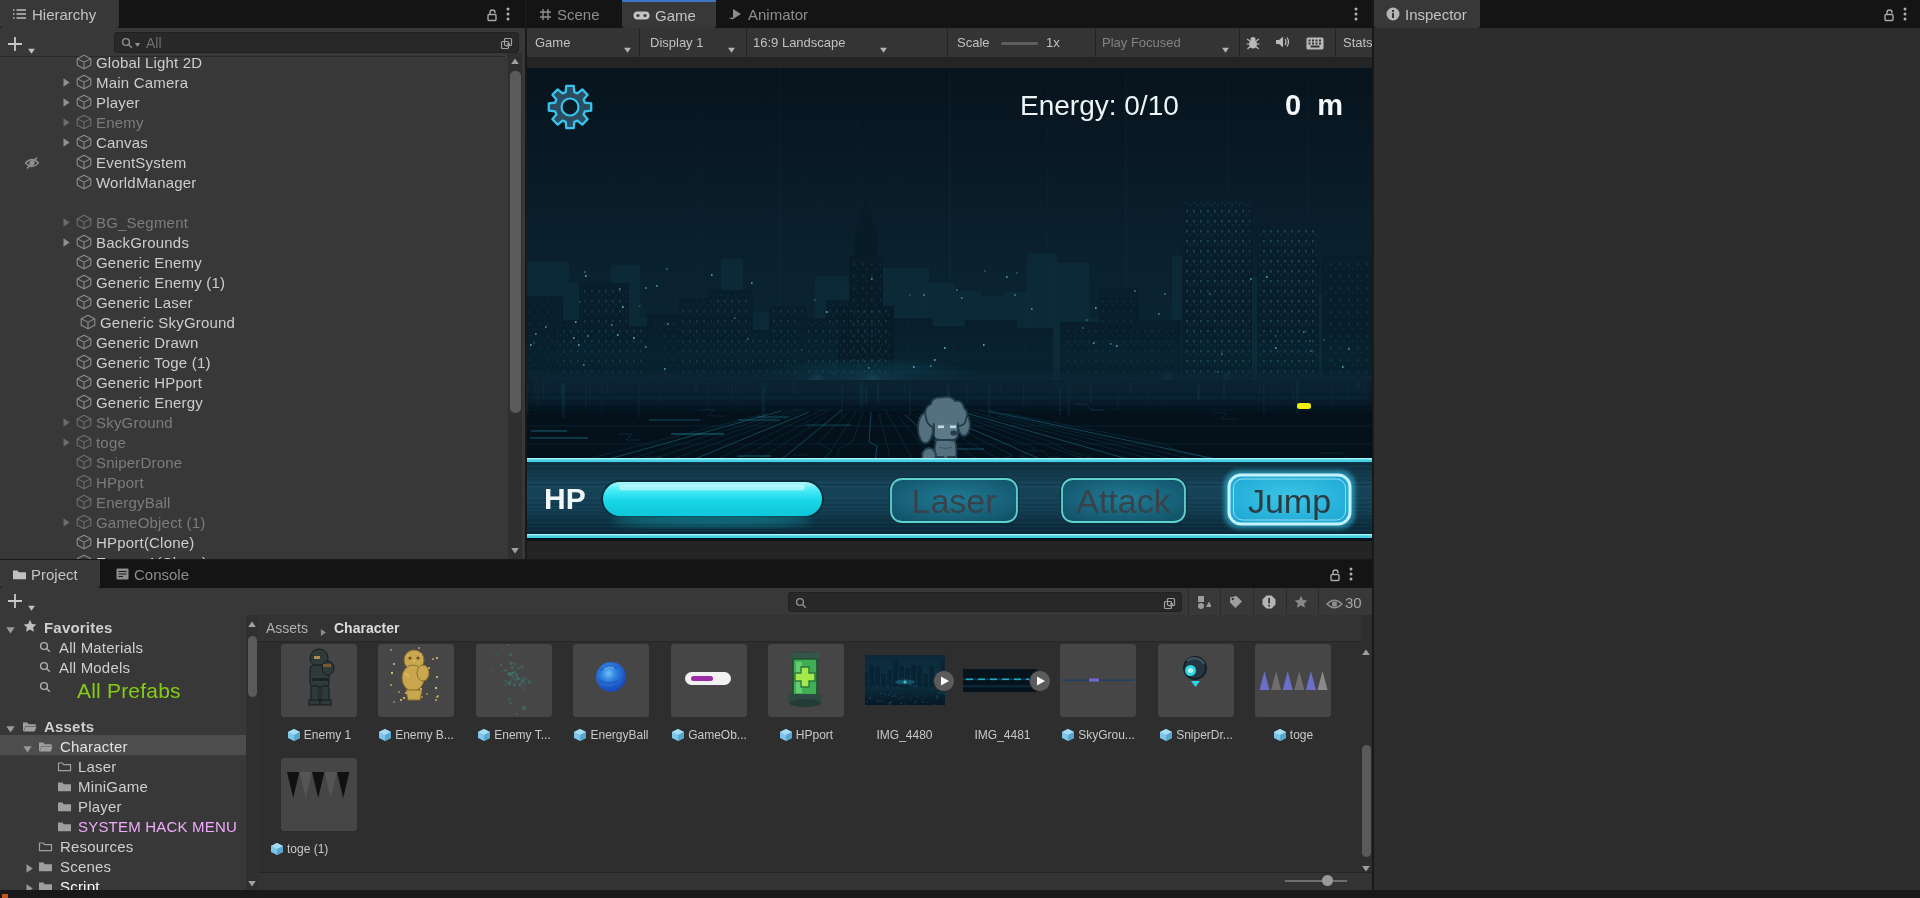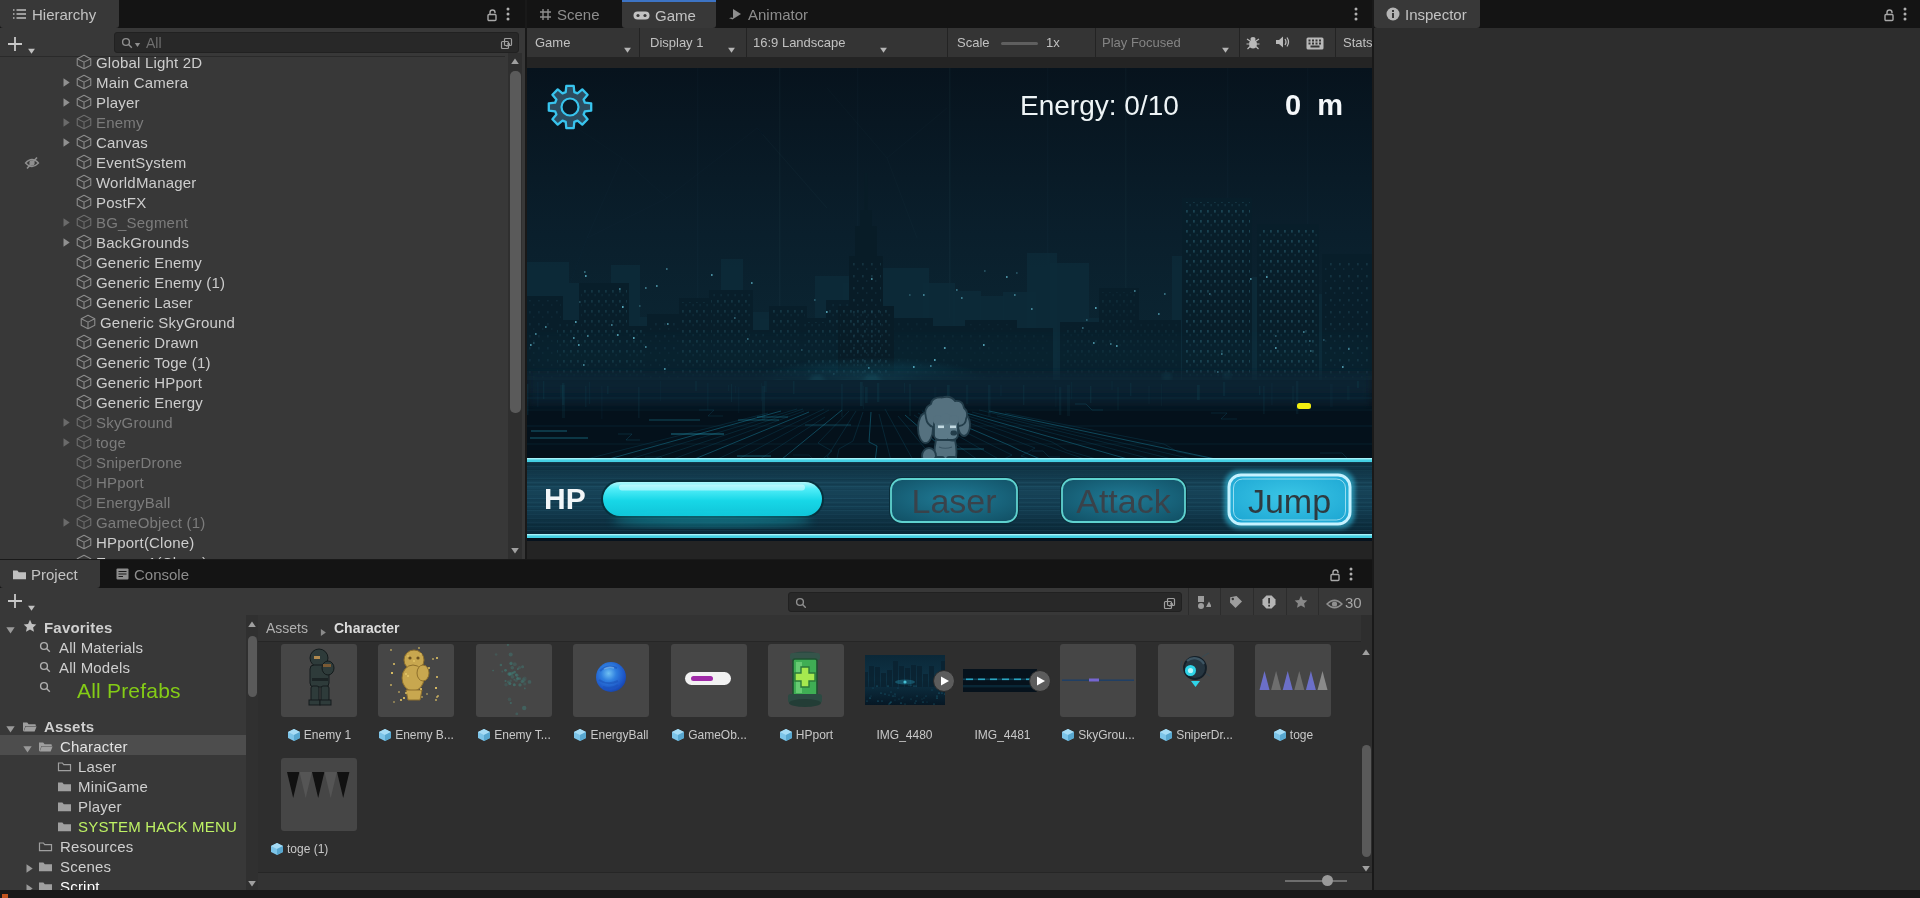--- a/index.html
+++ b/index.html
@@ -143,28 +143,20 @@
         </svg>
       </span>EventSystem</div>
     <div class="row" style="left:0;top:172px;width:505px"><span style="width:60px"></span><span style="width:16px;display:flex"></span><span style="display:flex;margin-right:4px">
         <svg width="16" height="16" viewBox="0 0 13 13">
           <g stroke="#8c8c8c" stroke-width="0.9" fill="none" stroke-linejoin="round">
             <path d="M6.5 1 L12 3.8 V9.2 L6.5 12 L1 9.2 V3.8 Z"></path>
             <path d="M1 3.8 L6.5 6.6 L12 3.8 M6.5 6.6 V12"></path>
           </g>
         </svg>
       </span>WorldManager</div>
-    <div class="row" style="left:0;top:192px;width:505px"><span style="width:60px"></span><span style="width:16px;display:flex"></span><span style="display:flex;margin-right:4px">
-        <svg width="16" height="16" viewBox="0 0 13 13">
-          <g stroke="#8c8c8c" stroke-width="0.9" fill="none" stroke-linejoin="round">
-            <path d="M6.5 1 L12 3.8 V9.2 L6.5 12 L1 9.2 V3.8 Z"></path>
-            <path d="M1 3.8 L6.5 6.6 L12 3.8 M6.5 6.6 V12"></path>
-          </g>
-        </svg>
-      </span>PostFX</div>
     <div class="row dim" style="left:0;top:212px;width:505px"><span style="width:60px"></span><span style="width:16px;display:flex">
         <svg width="11" height="11" viewBox="0 0 11 11" style="">
           <path d="M3.5 1.3 L9.7 5.5 L3.5 9.7 Z" fill="#6a6a6a"></path>
         </svg>
       </span><span style="display:flex;margin-right:4px">
         <svg width="16" height="16" viewBox="0 0 13 13">
           <g stroke="#6d6d6d" stroke-width="0.9" fill="none" stroke-linejoin="round">
             <path d="M6.5 1 L12 3.8 V9.2 L6.5 12 L1 9.2 V3.8 Z"></path>
             <path d="M1 3.8 L6.5 6.6 L12 3.8 M6.5 6.6 V12"></path>
           </g>
@@ -1078,21 +1070,21 @@
     <div class="abs" style="left:0;top:235px;width:246px;height:20px">
       <span style="position:absolute;left:57px;top:4px"><svg width="15" height="13" viewBox="0 0 15 13" style="">
           <path d="M1 2.5 h4.4 l1.4 1.8 H14 V11.2 H1 Z" fill="#9f9f9f"></path>
         </svg></span>
       <span style="position:absolute;left:78px;top:2.5px;font-size:15px;letter-spacing:0.2px;color:#cfcfcf;white-space:nowrap">Player</span>
     </div>
     <div class="abs" style="left:0;top:255px;width:246px;height:20px">
       <span style="position:absolute;left:57px;top:4px"><svg width="15" height="13" viewBox="0 0 15 13" style="">
           <path d="M1 2.5 h4.4 l1.4 1.8 H14 V11.2 H1 Z" fill="#9f9f9f"></path>
         </svg></span>
-      <span style="position:absolute;left:78px;top:2.5px;font-size:15px;letter-spacing:0.2px;color:#bef264;white-space:nowrap">SYSTEM HACK MENU</span>
+      <span style="position:absolute;left:78px;top:2.5px;font-size:15px;letter-spacing:0.2px;color:#f0abfc;white-space:nowrap">SYSTEM HACK MENU</span>
     </div>
     <div class="abs" style="left:0;top:275px;width:246px;height:20px">
       <span style="position:absolute;left:38px;top:4px"><svg width="15" height="13" viewBox="0 0 15 13" style="">
           <path d="M1.5 3 h3.9 l1.3 1.7 H13.5 V10.7 H1.5 Z" fill="none" stroke="#9f9f9f" stroke-width="1.2"></path>
         </svg></span>
       <span style="position:absolute;left:60px;top:2.5px;font-size:15px;letter-spacing:0.2px;color:#cfcfcf;white-space:nowrap">Resources</span>
     </div>
     <div class="abs" style="left:0;top:295px;width:246px;height:20px">
       <span style="position:absolute;left:23px;top:4.5px"><svg width="11" height="11" viewBox="0 0 11 11" style="">
           <path d="M3.5 1.3 L9.7 5.5 L3.5 9.7 Z" fill="#9a9a9a"></path>

